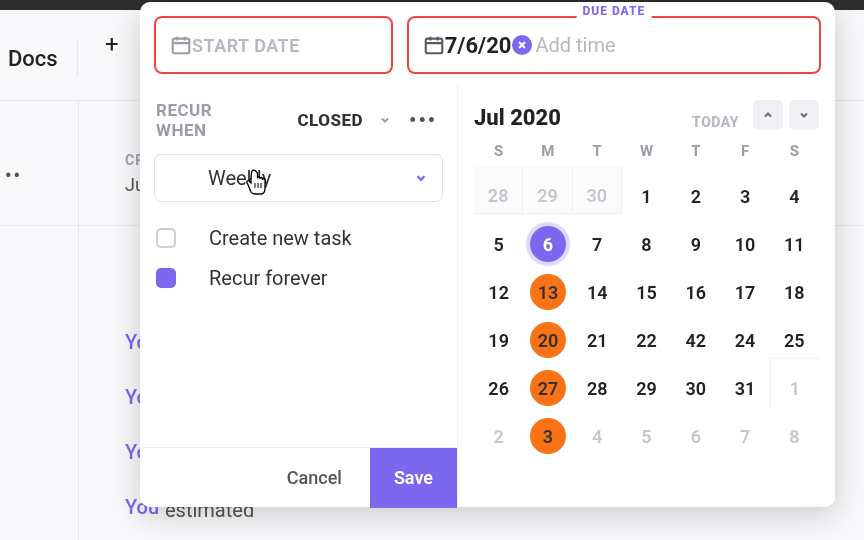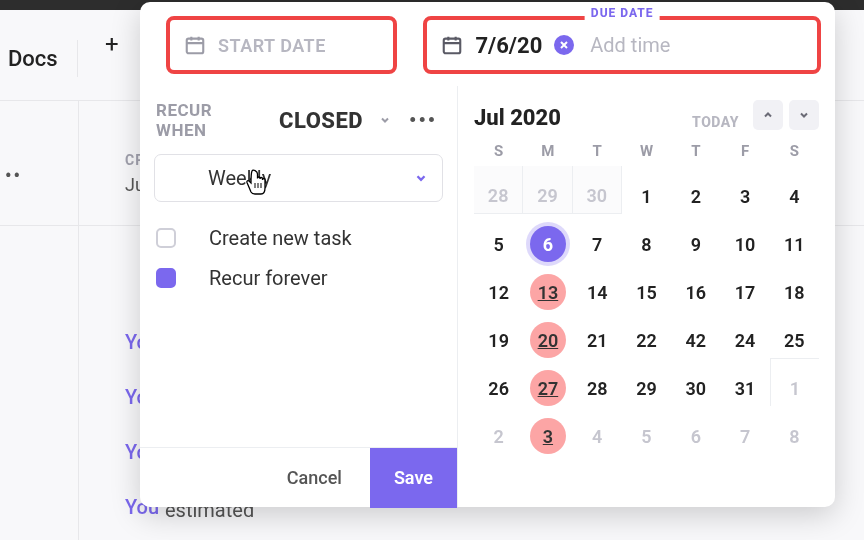--- a/index.html
+++ b/index.html
@@ -21,39 +21,39 @@
 
   
   .popover {
     position:absolute; top:2px; left:140px; width:695px; height:505px;
     background:#fff; border-radius:10px; box-shadow:0 8px 30px rgba(0,0,0,0.18);
     display:flex; flex-direction:column;
   }
   .popover-top { display:flex; gap:14px; padding:14px 14px 12px 14px; }
 
   .date-field {
-    flex:1; border:4px solid #ef4444; border-radius:8px; height:58px;
-    display:flex; align-items:center; padding:0 14px; gap:12px; position:relative;margin-left:12px;
+    flex:1; border:2px solid #ef4444; border-radius:8px; height:58px;
+    display:flex; align-items:center; padding:0 14px; gap:0; position:relative;
   }
   .date-field.due { flex:1.85; }
   .date-field .cal-ic { width:22px; height:22px; color:#9c9ca7; flex-shrink:0; }
   .date-field.due .cal-ic { color:#5a5a65; }
   .date-field .ph { color:#b7b7c1; font-size:18px; font-weight:600; letter-spacing:0.5px; }
   .date-field .val { color:#222; font-size:22px; font-weight:700; }
   .due-label { position:absolute; top:-14px; left:50%; transform:translateX(-50%); background:#fff; color:#7b68ee; font-size:12px; font-weight:800; letter-spacing:1px; padding:0 6px; }
   .clear-btn { width:20px; height:20px; border-radius:50%; background:#7b68ee; color:#fff; display:flex; align-items:center; justify-content:center; font-size:12px; font-weight:700; cursor:pointer; }
   .add-time { color:#b7b7c1; font-size:20px; margin-left:4px; }
 
   .popover-body { display:flex; flex:1; min-height:0; }
 
   
   .leftcol { width:318px; border-right:1px solid #eceef1; display:flex; flex-direction:column; padding:10px 14px 0 14px; position:relative; }
   .recur-row { display:flex; align-items:center; gap:14px; margin:4px 2px 14px 2px; }
   .recur-row .lbl { color:#9c9ca7; font-size:17px; font-weight:700; letter-spacing:0.5px; }
-  .recur-row .state { color:#333; font-size:22px; font-weight:800; letter-spacing:0.5px; margin-left:18px;}
+  .recur-row .state { color:#333; font-size:17px; font-weight:800; letter-spacing:0.5px; margin-left:18px;}
   .recur-row .chev { color:#9c9ca7; margin-left:2px; }
   .recur-row .more { margin-left:auto; color:#555; font-size:20px; letter-spacing:2px; font-weight:800; cursor:pointer; padding:2px 4px;}
   .freq-select {
     border:1px solid #e1e1e6; border-radius:7px; height:48px; display:flex; align-items:center;
     padding:0 14px; cursor:pointer; position:relative; margin-bottom:16px;
   }
   .freq-select .txt { color:#333; font-size:20px;margin-left:39px; }
   .freq-select .dd { margin-left:auto; color:#7b68ee; }
   .check-row { display:flex; align-items:center; gap:33px; padding:8px 2px; }
   .checkbox { width:20px; height:20px; border:2px solid #cfcfd8; border-radius:5px; cursor:pointer; flex-shrink:0; }
@@ -70,21 +70,21 @@
   .cal-month { font-size:22px; font-weight:800; color:#222; }
   .cal-today { margin-left:auto; color:#b7b7c1; font-size:14px; font-weight:800; letter-spacing:0.5px; margin-right:8px; cursor:pointer;}
   .nav-btn { width:30px; height:30px; background:#f1f1f5; border-radius:5px; display:flex; align-items:center; justify-content:center; color:#6b6b76; cursor:pointer; margin-left:6px; }
   .dow-row { display:grid; grid-template-columns:repeat(7,1fr); margin-bottom:6px; }
   .dow { text-align:center; color:#9c9ca7; font-size:15px; font-weight:700; }
   .grid { display:grid; grid-template-columns:repeat(7,1fr); grid-auto-rows:48px; }
   .day { display:flex; align-items:flex-end; justify-content:center; font-size:18px; font-weight:600; color:#222; cursor:pointer; position:relative; }
   .day.other { color:#c6c6cf; }
   .day .circ { width:36px; height:36px; border-radius:50%; display:flex; align-items:center; justify-content:center; }
   .day.sel .circ { background:#7b68ee; color:#fff; box-shadow:0 0 0 4px rgba(123,104,238,0.25); font-weight:700;}
-  .day.hl .circ { background:#fca5a5; color:#333;text-decoration:underline; }
+  .day.hl .circ { background:#f97316; color:#333; }
   .prev-shade { background:#fbfbfc; border-right:1px solid #eceef1; border-bottom:1px solid #eceef1; }
   .next-shade { border-left:1px solid #eceef1; border-top:1px solid #eceef1; }
 
   .cursor-img { position:absolute; top:168px; left:245px; pointer-events:none; z-index:50; }
   .cursor-img svg { width:24px; height:28px; }
 
   svg { display:block; }
 </style>
 </head>
 <body>

